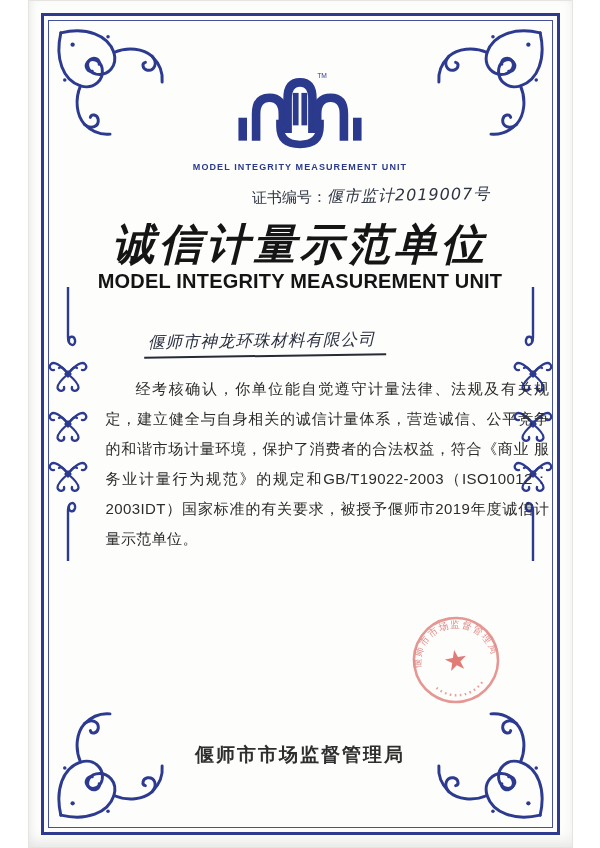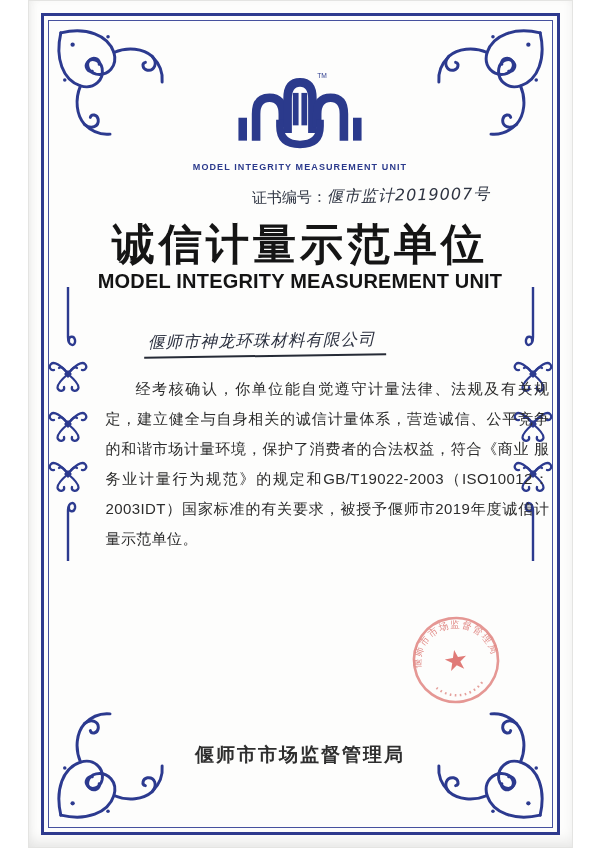--- a/index.html
+++ b/index.html
@@ -26,21 +26,21 @@
   .logo-block{position:absolute;top:70px;left:0;width:100%;text-align:center;}
   .logo-mark{display:inline-block;}
   .logo-caption{margin-top:4px;font-size:9px;font-weight:bold;letter-spacing:1.1px;color:#2b3a8c;}
   
   .certno{position:absolute;top:186px;right:82px;font-size:15px;color:#2e3442;
     font-family:cursive,"DejaVu Sans",sans-serif;transform:rotate(-1deg);white-space:nowrap;}
   .certno .val{font-size:16px;font-style:italic;letter-spacing:1px;}
   
   .title-zh{position:absolute;top:216px;left:0;width:100%;text-align:center;
     font-family:"Liberation Serif",serif;font-weight:900;font-size:43px;letter-spacing:4px;
-    color:#151515;white-space:nowrap;}
+    color:#151515;white-space:nowrap;font-style:italic;}
   .title-en{position:absolute;top:270px;left:0;width:100%;text-align:center;
     font-weight:800;font-size:20px;color:#141414;letter-spacing:0.2px;}
   
   .company{position:absolute;top:330px;left:116px;font-size:16.5px;letter-spacing:1px;
     color:#2c3140;font-family:cursive,"DejaVu Sans",sans-serif;font-style:italic;
     border-bottom:2px solid #262b36;padding:0 10px 3px 4px;transform:rotate(-0.8deg);}
   
   .body-text{position:absolute;top:374px;left:78px;width:444px;
     font-size:15px;line-height:30px;letter-spacing:0.4px;color:#2c2c2c;font-weight:500;
     text-align:justify;text-indent:2em;}

